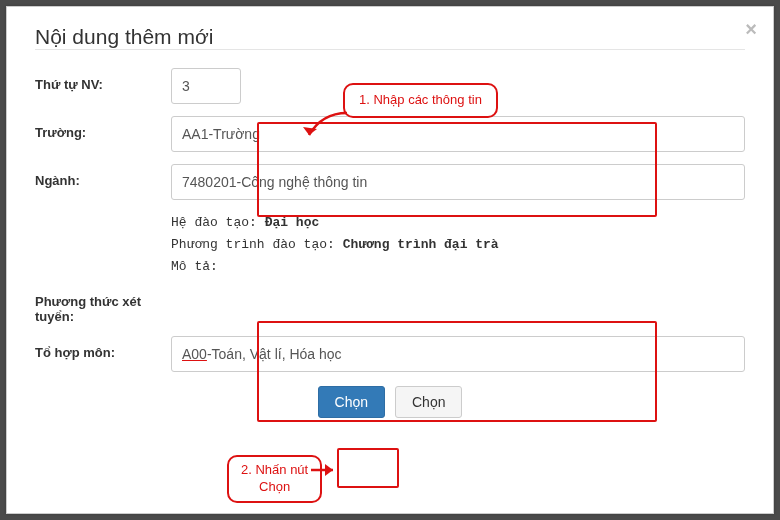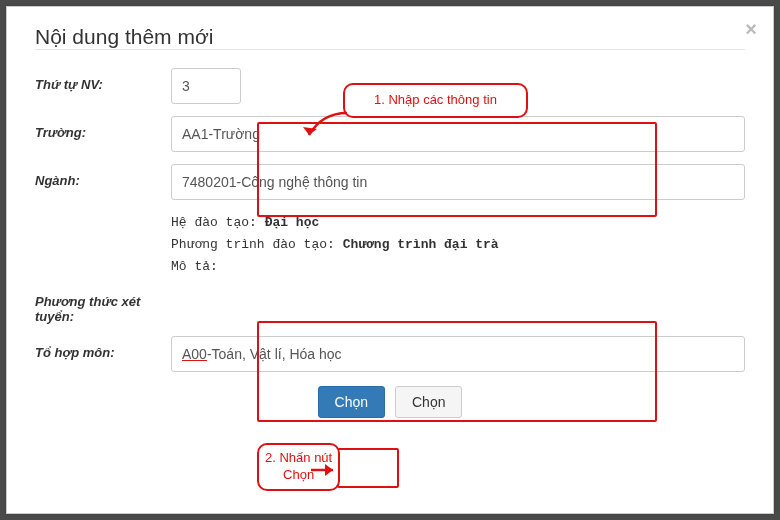--- a/index.html
+++ b/index.html
@@ -19,21 +19,20 @@
     position: absolute; top: 12px; right: 16px; color: #bbb; font-size: 20px; font-weight: bold;
     cursor: pointer; line-height: 1;
   }
   .title { font-size: 21px; color: #333; font-weight: 500; margin-bottom: 0; }
   .hr { border: none; border-top: 1px solid #e5e5e5; margin-bottom: 18px; }
 
   .form-row { display: flex; align-items: flex-start; margin-bottom: 12px; }
   .form-row .lbl {
     width: 136px; flex: 0 0 136px; font-size: 13px; font-weight: bold; color: #333;
     padding-top: 9px;
-    font-style: italic;
   }
   .form-row .ctrl { flex: 1; }
   .input, .select {
     width: 100%; height: 36px; border: 1px solid #ccc; border-radius: 3px;
     padding: 6px 10px; font-size: 14px; color: #555; background: #fff;
   }
   .input.small { width: 70px; }
   .select { appearance: none; -webkit-appearance: none; position: relative; }
   .select-wrap { position: relative; }
   .select-wrap::after {
@@ -52,21 +51,21 @@
   }
   .btn-primary { background: #337ab7; color: #fff; border-color: #2e6da4; }
   .btn-default { background: #f5f5f5; color: #333; border-color: #ccc; }
 
   
   .ann-box {
     position: absolute; border: 2px solid #d11; border-radius: 2px; pointer-events: none;
   }
   .ann-callout {
     position: absolute; border: 2px solid #d11; border-radius: 10px;
-    background: #fff; padding: 7px 29px; font-size: 13px; color: #d11;
+    background: #fff; padding: 7px 14px; font-size: 13px; color: #d11;
     white-space: nowrap; text-align: center; line-height: 1.3;
   }
   .arrow1 {
     position: absolute; pointer-events: none;
   }
   .underline-red { text-decoration: underline; text-decoration-color: #d11; text-decoration-thickness: 1px; }
 </style>
 </head>
 <body>
 
@@ -141,21 +140,21 @@
 
     <div class="ann-callout" style="left:336px; top:76px;">
       <span>1. Nhập các thông tin</span>
     </div>
 
     <svg class="arrow1" style="left:290px; top:100px; width:60px; height:40px;" viewBox="0 0 60 40">
       <path d="M50,6 Q25,6 12,28" stroke="#d11" stroke-width="2.5" fill="none"></path>
       <polygon points="12,28 6,20 20,22" fill="#d11"></polygon>
     </svg>
 
-    <div class="ann-callout" style="left:220px; top:436px; padding:5px 6px;margin-left:30px;">
+    <div class="ann-callout" style="left:220px; top:448px; padding:5px 12px;">
       <div>2. Nhấn nút</div>
       <div>Chọn</div>
     </div>
 
     <svg class="arrow1" style="left:300px; top:448px; width:40px; height:30px;" viewBox="0 0 40 30">
       <path d="M4,15 L26,15" stroke="#d11" stroke-width="2.5" fill="none"></path>
       <polygon points="26,15 18,9 18,21" fill="#d11"></polygon>
     </svg>
 
   </div>

